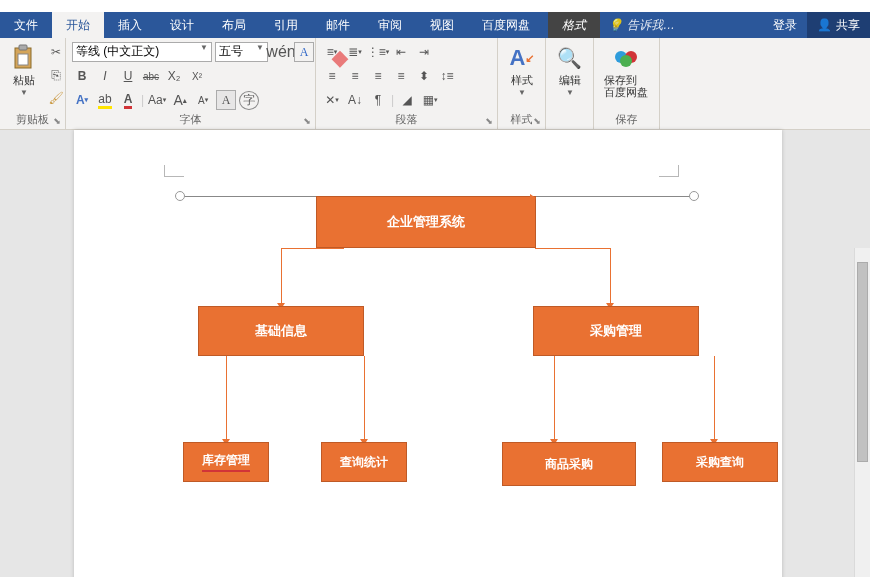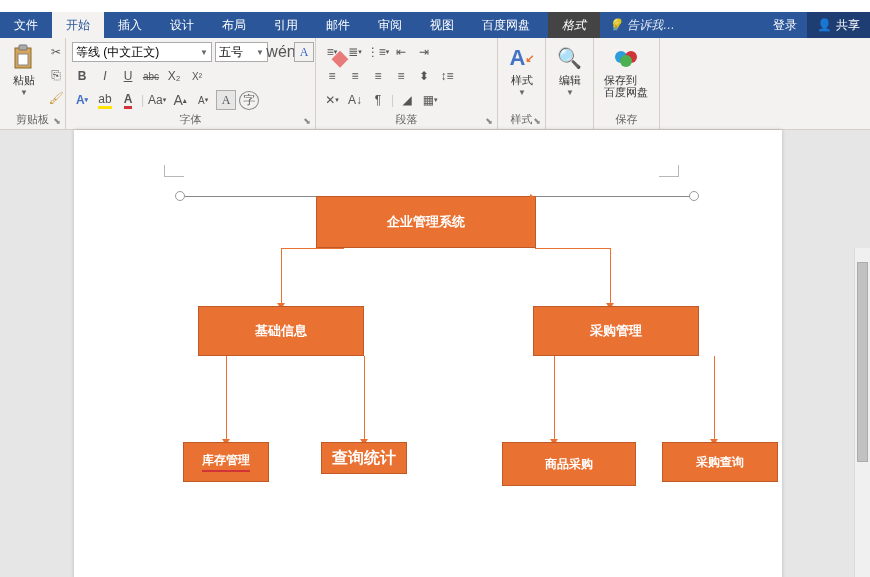--- a/index.html
+++ b/index.html
@@ -23,21 +23,21 @@
 .dlg-launch { position: absolute; right: 2px; bottom: 2px; width: 12px; height: 12px; font-size: 9px; color: #888; display: flex; align-items: center; justify-content: center; cursor: pointer; }
 
 .big-btn { display: flex; flex-direction: column; align-items: center; justify-content: flex-start; gap: 2px; padding: 2px 4px; cursor: pointer; }
 .big-btn .ico { width: 28px; height: 28px; display: flex; align-items: center; justify-content: center; }
 .big-btn .lbl { font-size: 11px; color: #333; line-height: 1.1; }
 .big-btn .dd { font-size: 8px; color: #666; }
 
 .col { display: flex; flex-direction: column; gap: 3px; }
 .row { display: flex; align-items: center; gap: 3px; }
 .sm-btn { width: 20px; height: 20px; display: flex; align-items: center; justify-content: center; cursor: pointer; color: #555; font-size: 12px; border: 1px solid transparent; }
-.combo { background: #fff; border: 1px solid #ababab; height: 20px; display: flex; align-items: center; padding: 0 3px; font-size: 12px; }
+.combo { background: #fff; border: 1px solid #ababab; height: 20px; display: flex; align-items: flex-start; padding: 0 3px; font-size: 12px; }
 .combo .arr { font-size: 8px; color: #666; margin-left: 3px; }
 .boxed { border: 1px solid #ababab; padding: 1px 4px; font-family: "SimSun", serif; }
 
 
 .doc-area { background: #000000; height: 459px; display: flex; position: relative; }
 .gutter-left { width: 74px; background: #e6e6e6; }
 .page { background: #fff; width: 708px; height: 100%; position: relative; box-shadow: 0 0 4px rgba(0,0,0,0.2); }
 .gutter-right { flex: 1; background: #e6e6e6; }
 .scrollbar-v { position: absolute; right: 0; top: 118px; bottom: 0; width: 16px; background: #f0f0f0; border-left: 1px solid #dadada; }
 .scrollbar-v .thumb { position: absolute; left: 2px; right: 2px; top: 14px; height: 200px; background: #c1c1c1; border: 1px solid #ababab; }
@@ -277,21 +277,21 @@
     <div class="arrow-down" style="left:286px;top:309px"></div>
 
     <div class="connector-v" style="left:480px;top:226px;height:86px"></div>
     <div class="arrow-down" style="left:476px;top:309px"></div>
     <div class="connector-v" style="left:640px;top:226px;height:86px"></div>
     <div class="arrow-down" style="left:636px;top:309px"></div>
 
     <div class="shape" style="left:109px;top:312px;width:86px;height:40px;font-size:12px">
         <span class="red-underline">库存管理</span>
       </div>
-    <div class="shape" style="left:247px;top:312px;width:86px;height:32px;font-size:16px">查询统计</div>
+    <div class="shape" style="left:247px;top:312px;width:86px;height:40px;font-size:12px">查询统计</div>
     <div class="shape" style="left:428px;top:312px;width:134px;height:44px;font-size:12px">商品采购</div>
     <div class="shape" style="left:588px;top:312px;width:116px;height:40px;font-size:12px">采购查询</div>
 
   </div>
   <div class="gutter-right"></div>
   <div class="scrollbar-v">
     <div class="thumb"></div>
   </div>
 </div>
 

